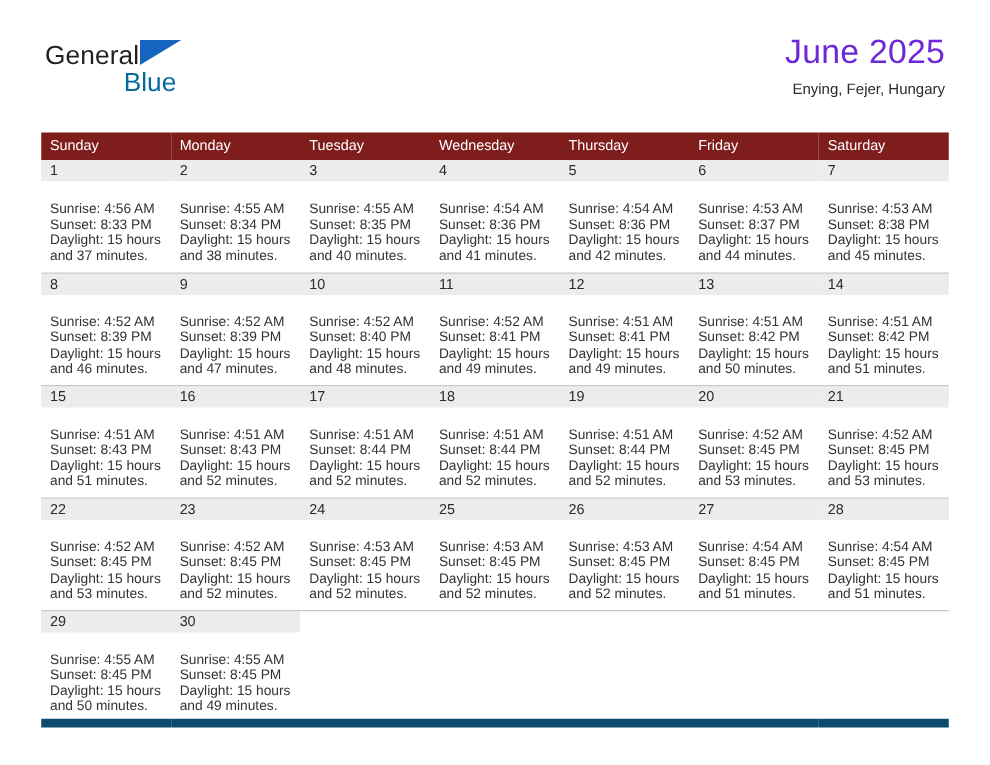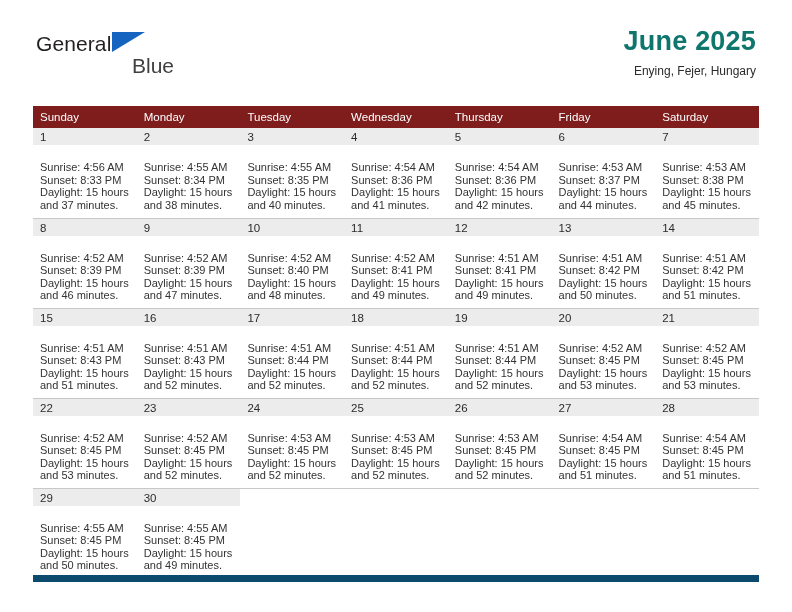--- a/index.html
+++ b/index.html
@@ -52,36 +52,36 @@
     vertical-align: -1px;
     width: 0;
     height: 0;
     margin-left: 1px;
     border-left: 33px solid #1565c0;
     border-bottom: 20px solid transparent;
   }
   .logo-row2 {
     display: block;
     margin-top: 1px;
-    margin-left: 96px;
+    margin-left: 63px;
     font-size: 21px;
-    color: #404040;
+    color: #0369a1;
     font-family: "Liberation Sans", sans-serif;
   }
 
   .title-block {
     position: absolute;
     right: 36px;
     top: 26px;
     text-align: right;
   }
   .cal-title {
     font-size: 27px;
-    color: #0f766e;
-    font-weight: bold;
+    color: #6d28d9;
+    font-weight: normal;
     line-height: 1.15;
     letter-spacing: .2px;
   }
   .cal-subtitle {
     margin-top: 7px;
     font-size: 12px;
     color: #2b2b2b;
     line-height: 1.2;
   }
 

